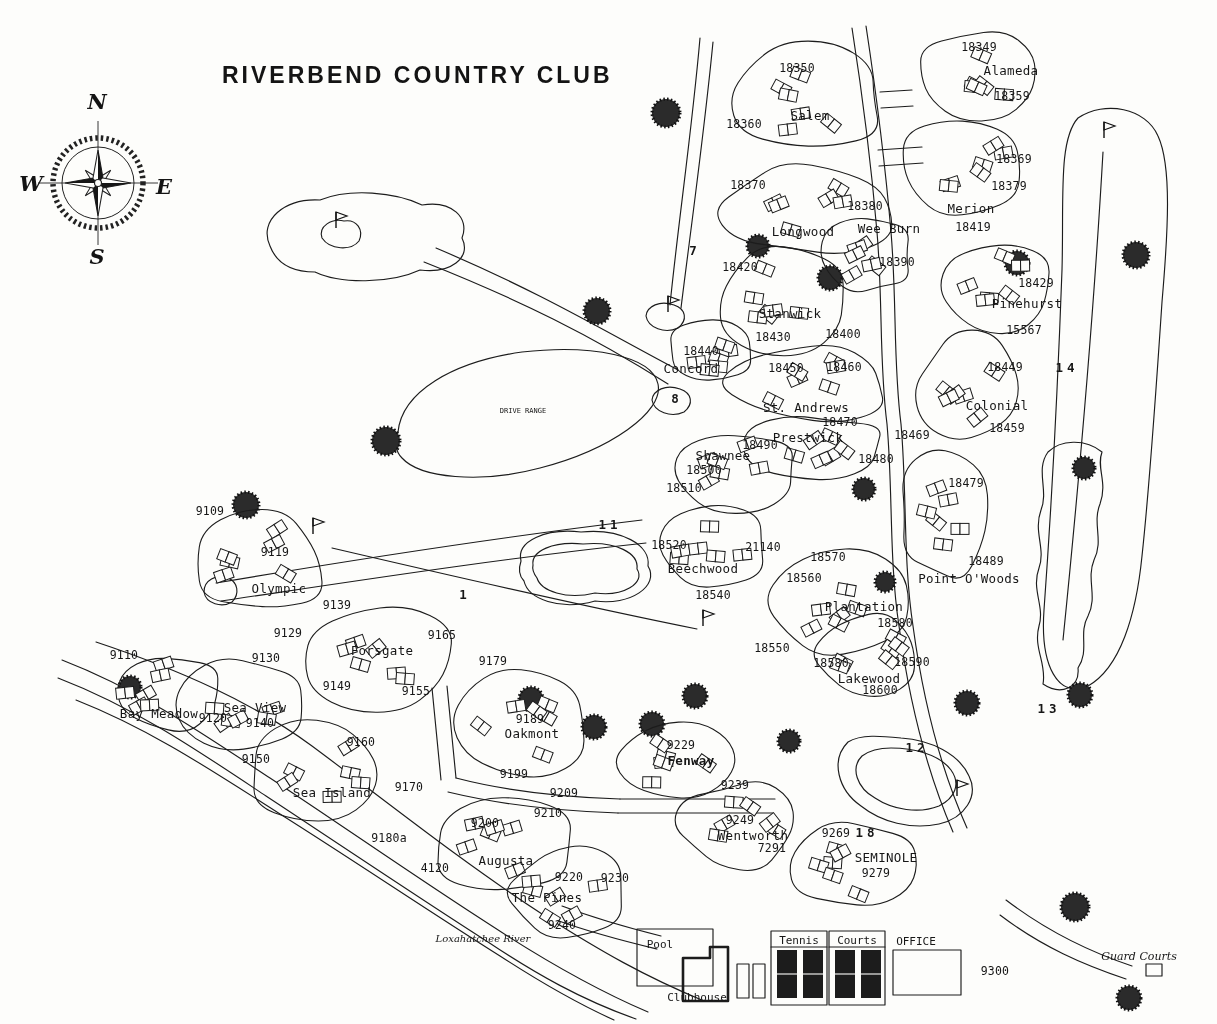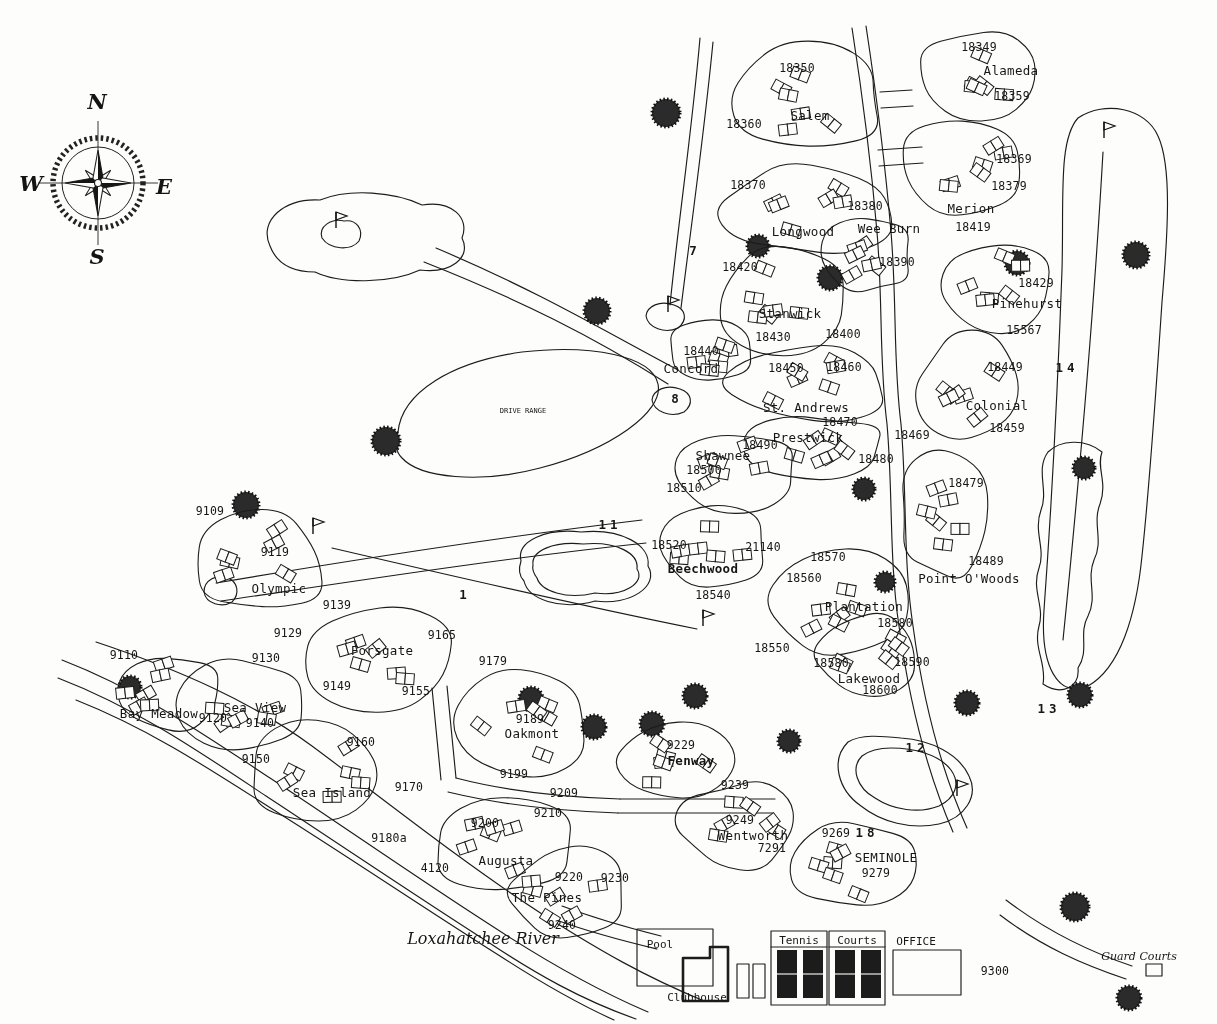--- a/index.html
+++ b/index.html
@@ -838,40 +838,41 @@
           <rect x="-9" y="-5.5" width="9" height="11" fill="#fdfdfb" stroke="#1c1c1c" stroke-width="1"></rect>
           <rect x="0" y="-5.5" width="9" height="11" fill="#fdfdfb" stroke="#1c1c1c" stroke-width="1"></rect>
         </g>
         <g transform="translate(832.9,875.5) rotate(19)">
           <rect x="-9" y="-5.5" width="9" height="11" fill="#fdfdfb" stroke="#1c1c1c" stroke-width="1"></rect>
           <rect x="0" y="-5.5" width="9" height="11" fill="#fdfdfb" stroke="#1c1c1c" stroke-width="1"></rect>
         </g>
       </g>
   </svg>
 
+  <div class="title">RIVERBEND COUNTRY CLUB</div>
 
   <span class="compass-letter" style="left:97px;top:101px;">N</span>
   <span class="compass-letter" style="left:31px;top:183px;">W</span>
   <span class="compass-letter" style="left:164px;top:186px;">E</span>
   <span class="compass-letter" style="left:97px;top:256px;">S</span>
 
   <div id="labels">
       <span class="lbl n-lbl" style="left: 810px; top: 116px;">Salem</span>
       <span class="lbl n-lbl" style="left: 1011px; top: 71px;">Alameda</span>
       <span class="lbl n-lbl" style="left: 971px; top: 209px;">Merion</span>
       <span class="lbl n-lbl" style="left: 803px; top: 232px;">Longwood</span>
       <span class="lbl n-lbl" style="left: 889px; top: 229px;">Wee Burn</span>
       <span class="lbl n-lbl" style="left: 1027px; top: 304px;">Pinehurst</span>
       <span class="lbl n-lbl" style="left: 790px; top: 314px;">Stanwick</span>
       <span class="lbl n-lbl" style="left: 691px; top: 369px;">Concord</span>
       <span class="lbl n-lbl" style="left: 806px; top: 408px;">St. Andrews</span>
       <span class="lbl n-lbl" style="left: 997px; top: 406px;">Colonial</span>
       <span class="lbl n-lbl" style="left: 808px; top: 438px;">Prestwick</span>
       <span class="lbl n-lbl" style="left: 723px; top: 456px;">Shawnee</span>
-      <span class="lbl n-lbl" style="left: 703px; top: 569px; font-weight: bold;">Beechwood</span>
+      <span class="lbl n-lbl" style="left: 703px; top: 569px;">Beechwood</span>
       <span class="lbl n-lbl" style="left: 969px; top: 579px;">Point O'Woods</span>
       <span class="lbl n-lbl" style="left: 864px; top: 607px;">Plantation</span>
       <span class="lbl n-lbl" style="left: 869px; top: 679px;">Lakewood</span>
       <span class="lbl n-lbl" style="left: 279px; top: 589px;">Olympic</span>
       <span class="lbl n-lbl" style="left: 382px; top: 651px;">Forsgate</span>
       <span class="lbl n-lbl" style="left: 159px; top: 714px;">Bay Meadow</span>
       <span class="lbl n-lbl" style="left: 255px; top: 708px;">Sea View</span>
       <span class="lbl n-lbl" style="left: 532px; top: 734px;">Oakmont</span>
       <span class="lbl n-lbl" style="left: 691px; top: 761px; font-weight: bold;">Fenway</span>
       <span class="lbl n-lbl" style="left: 332px; top: 793px;">Sea Island</span>
@@ -951,21 +952,21 @@
       <span class="lbl a-lbl" style="left: 995px; top: 972px;">9300</span>
       <span class="lbl h-lbl" style="left: 695px; top: 251px;">7</span>
       <span class="lbl h-lbl" style="left: 677px; top: 399px;">8</span>
       <span class="lbl h-lbl" style="left: 610px; top: 525px;">11</span>
       <span class="lbl h-lbl" style="left: 465px; top: 595px;">1</span>
       <span class="lbl h-lbl" style="left: 917px; top: 748px;">12</span>
       <span class="lbl h-lbl" style="left: 1049px; top: 709px;">13</span>
       <span class="lbl h-lbl" style="left: 1067px; top: 368px;">14</span>
       <span class="lbl h-lbl" style="left: 867px; top: 833px;">18</span>
       <span class="lbl f-lbl" style="left: 523px; top: 411px; font-size: 7px;">DRIVE RANGE</span>
-      <span class="lbl f-lbl f-serif" style="left: 483px; top: 939px; font-size: 16px;">Loxahatchee River</span>
+      <span class="lbl f-lbl f-serif" style="left: 483px; top: 939px; font-size: 10px;">Loxahatchee River</span>
       <span class="lbl f-lbl" style="left: 660px; top: 944px; font-size: 11px;">Pool</span>
       <span class="lbl f-lbl" style="left: 697px; top: 997px; font-size: 11px;">Clubhouse</span>
       <span class="lbl f-lbl" style="left: 799px; top: 940px; font-size: 11px;">Tennis</span>
       <span class="lbl f-lbl" style="left: 857px; top: 940px; font-size: 11px;">Courts</span>
       <span class="lbl f-lbl" style="left: 916px; top: 941px; font-size: 11px;">OFFICE</span>
       <span class="lbl f-lbl f-serif" style="left: 1139px; top: 956px; font-size: 11px;">Guard Courts</span>
     </div>
 </div>
 
 </body></html>

